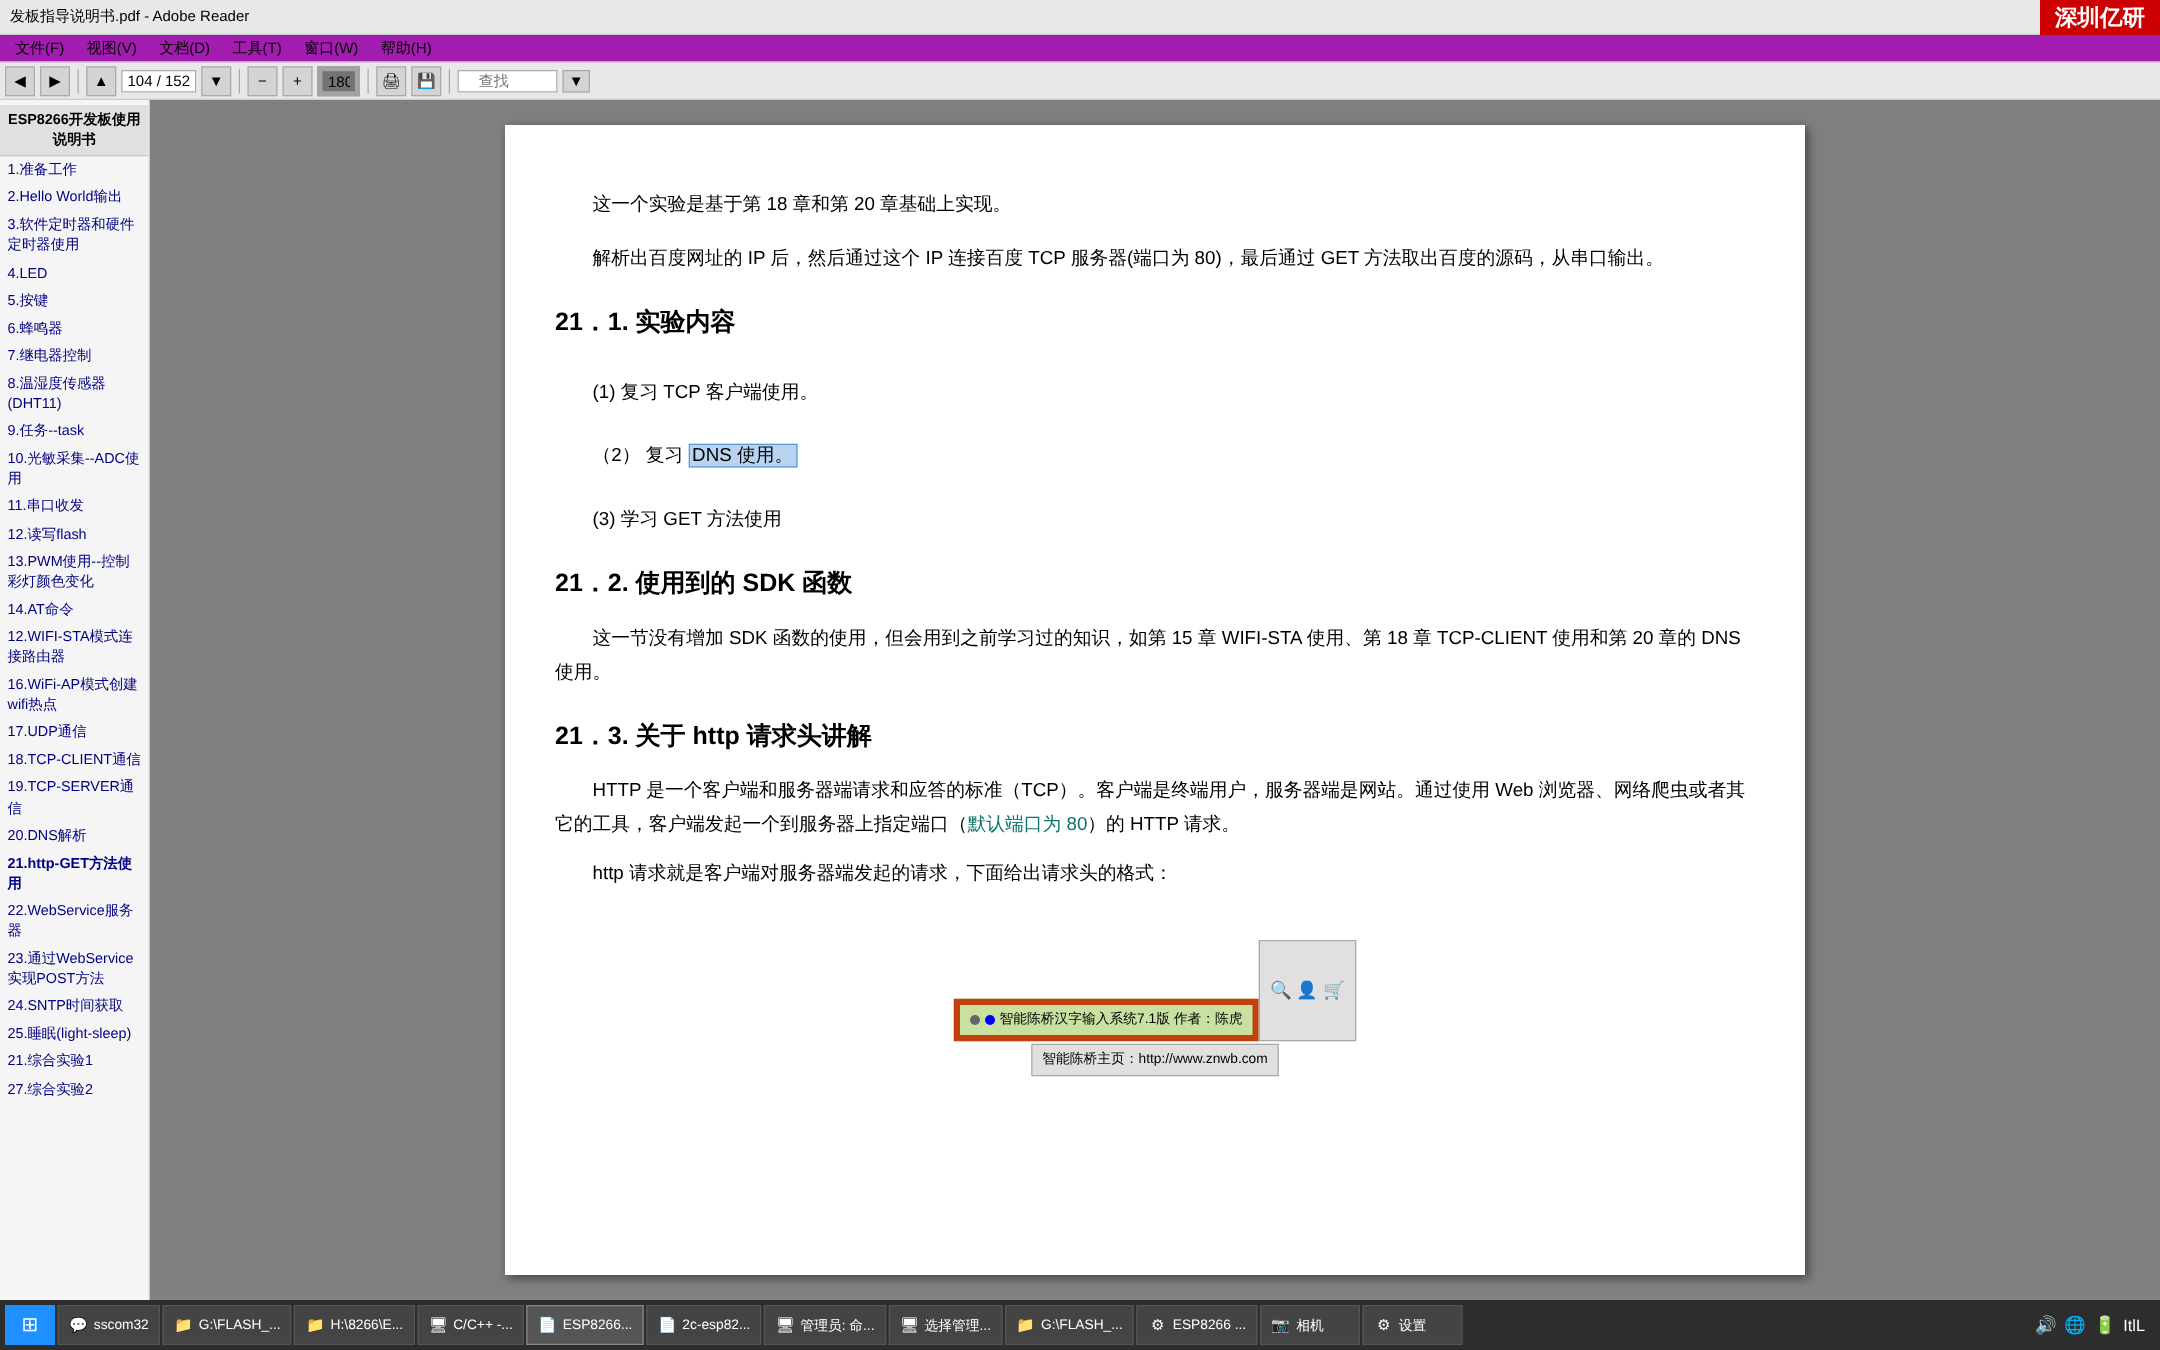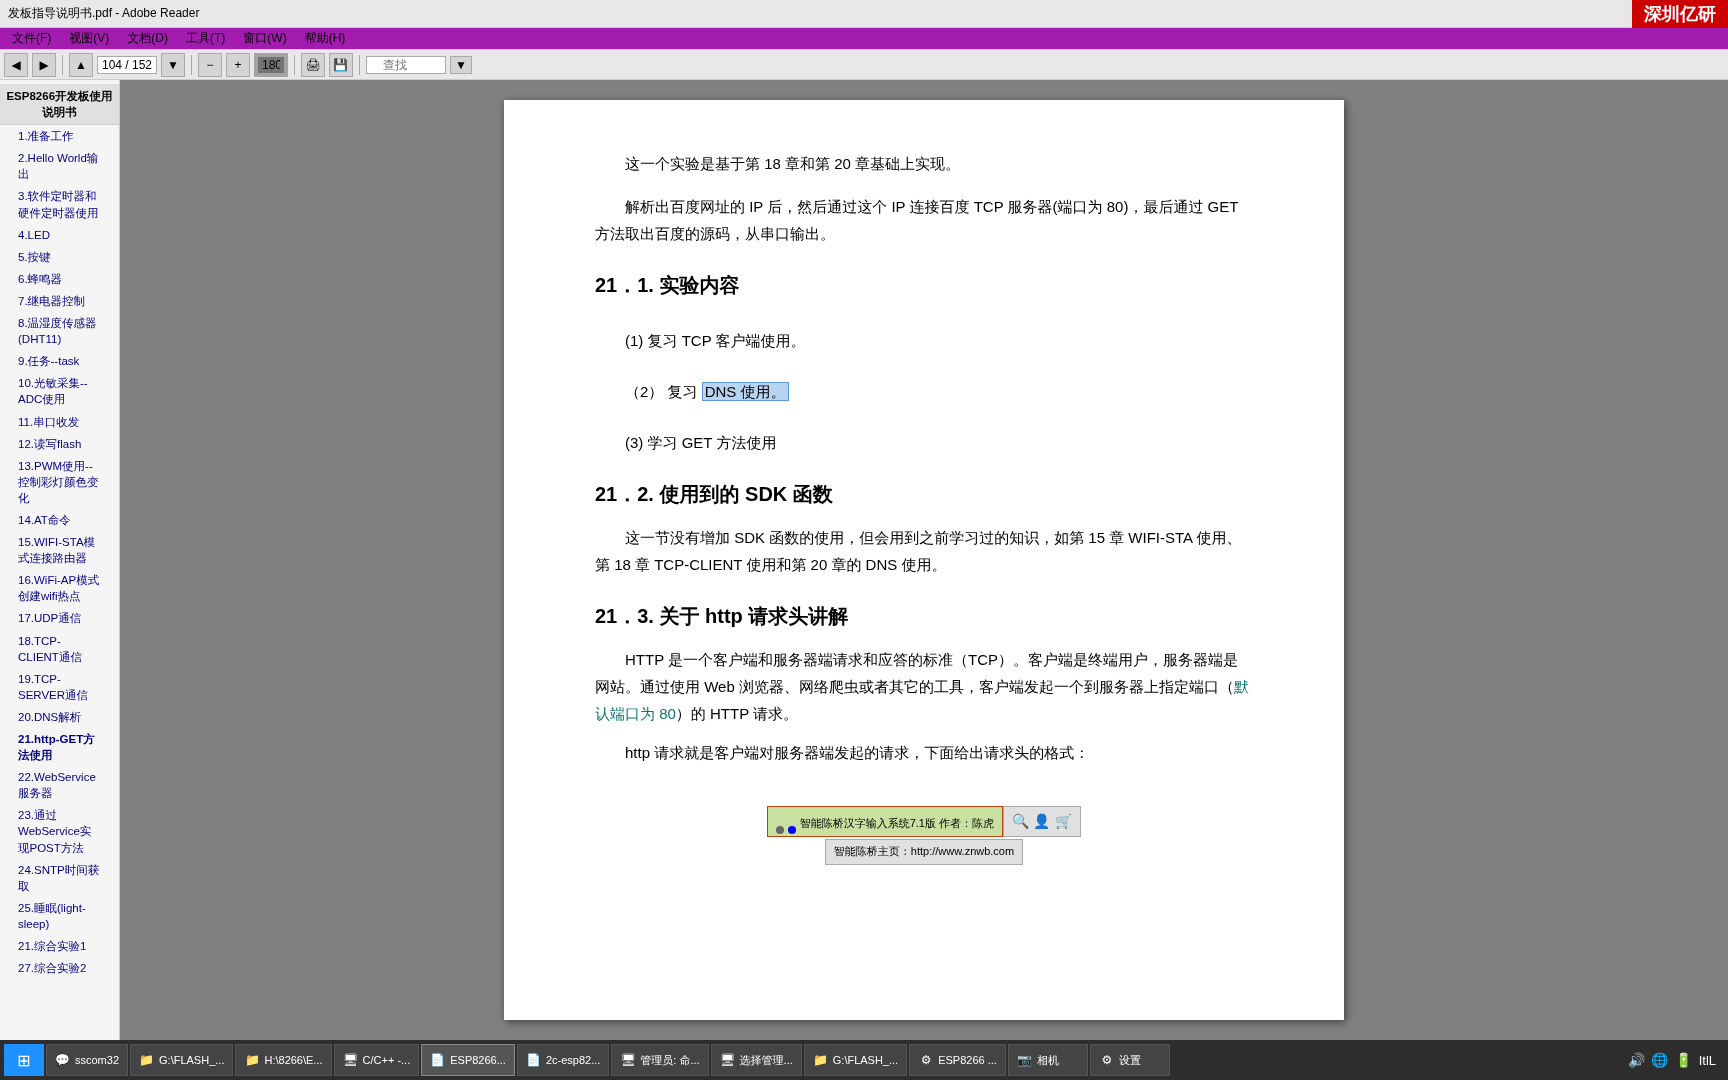--- a/index.html
+++ b/index.html
@@ -115,40 +115,40 @@
     #sidebar-header {
       background: #e0e0e0;
       padding: 4px;
       font-size: 11.5px;
       border-bottom: 1px solid #ccc;
       text-align: center;
       font-weight: bold;
       line-height: 1.4;
     }
     .sidebar-item {
-      padding: 3px 18px;
+      padding: 3px 6px;
       cursor: pointer;
       line-height: 1.4;
       color: #000080;
     }
 
     
     #pdf-content {
       flex: 1;
       background: #808080;
       overflow-y: auto;
       display: flex;
       justify-content: center;
       padding: 20px;
     }
     #pdf-page {
       background: #fff;
-      width: 840px;
+      width: 1040px;
       min-height: 900px;
-      padding: 50px 91px;
+      padding: 50px 40px;
       font-size: 15px;
       line-height: 1.8;
       color: #000;
       box-shadow: 2px 2px 8px rgba(0,0,0,0.5);
       position: relative;
     }
 
     .pdf-intro {
       margin-bottom: 16px;
       text-indent: 2em;
@@ -178,23 +178,24 @@
     }
 
     .link-text {
       color: #0f766e;
     }
     .ime-left {
       background: #c8e0a0;
       padding: 2px 8px;
       font-size: 11px;
       display: flex;
-      align-items: flex-end;
+      align-items: center;
       gap: 4px;
-      border: 1px solid #c2410c;
+      border: 5px solid #c2410c;
+      margin-top: 47px;
     }
     .ime-dot { width: 8px; height: 8px; background: #666; border-radius: 50%; }
     .ime-dot-blue { width: 8px; height: 8px; background: #0000ff; border-radius: 50%; }
     .ime-right {
       background: #e0e0e0;
       padding: 2px 8px;
       font-size: 11px;
       border: 1px solid #aaa;
     }
     .ime-icons {
@@ -309,21 +310,21 @@
     <div class="sidebar-item"><span>5.按键</span></div>
     <div class="sidebar-item"><span>6.蜂鸣器</span></div>
     <div class="sidebar-item"><span>7.继电器控制</span></div>
     <div class="sidebar-item"><span>8.温湿度传感器(DHT11)</span></div>
     <div class="sidebar-item"><span>9.任务--task</span></div>
     <div class="sidebar-item"><span>10.光敏采集--ADC使用</span></div>
     <div class="sidebar-item"><span>11.串口收发</span></div>
     <div class="sidebar-item"><span>12.读写flash</span></div>
     <div class="sidebar-item"><span>13.PWM使用--控制彩灯颜色变化</span></div>
     <div class="sidebar-item"><span>14.AT命令</span></div>
-    <div class="sidebar-item"><span>15.WIFI-STA模式连接路由器</span></div>
+    <div class="sidebar-item"><span>12.WIFI-STA模式连接路由器</span></div>
     <div class="sidebar-item"><span>16.WiFi-AP模式创建wifi热点</span></div>
     <div class="sidebar-item"><span>17.UDP通信</span></div>
     <div class="sidebar-item"><span>18.TCP-CLIENT通信</span></div>
     <div class="sidebar-item"><span>19.TCP-SERVER通信</span></div>
     <div class="sidebar-item"><span>20.DNS解析</span></div>
     <div class="sidebar-item" style="font-weight:bold;"><span>21.http-GET方法使用</span></div>
     <div class="sidebar-item"><span>22.WebService服务器</span></div>
     <div class="sidebar-item"><span>23.通过WebService实现POST方法</span></div>
     <div class="sidebar-item"><span>24.SNTP时间获取</span></div>
     <div class="sidebar-item"><span>25.睡眠(light-sleep)</span></div>

